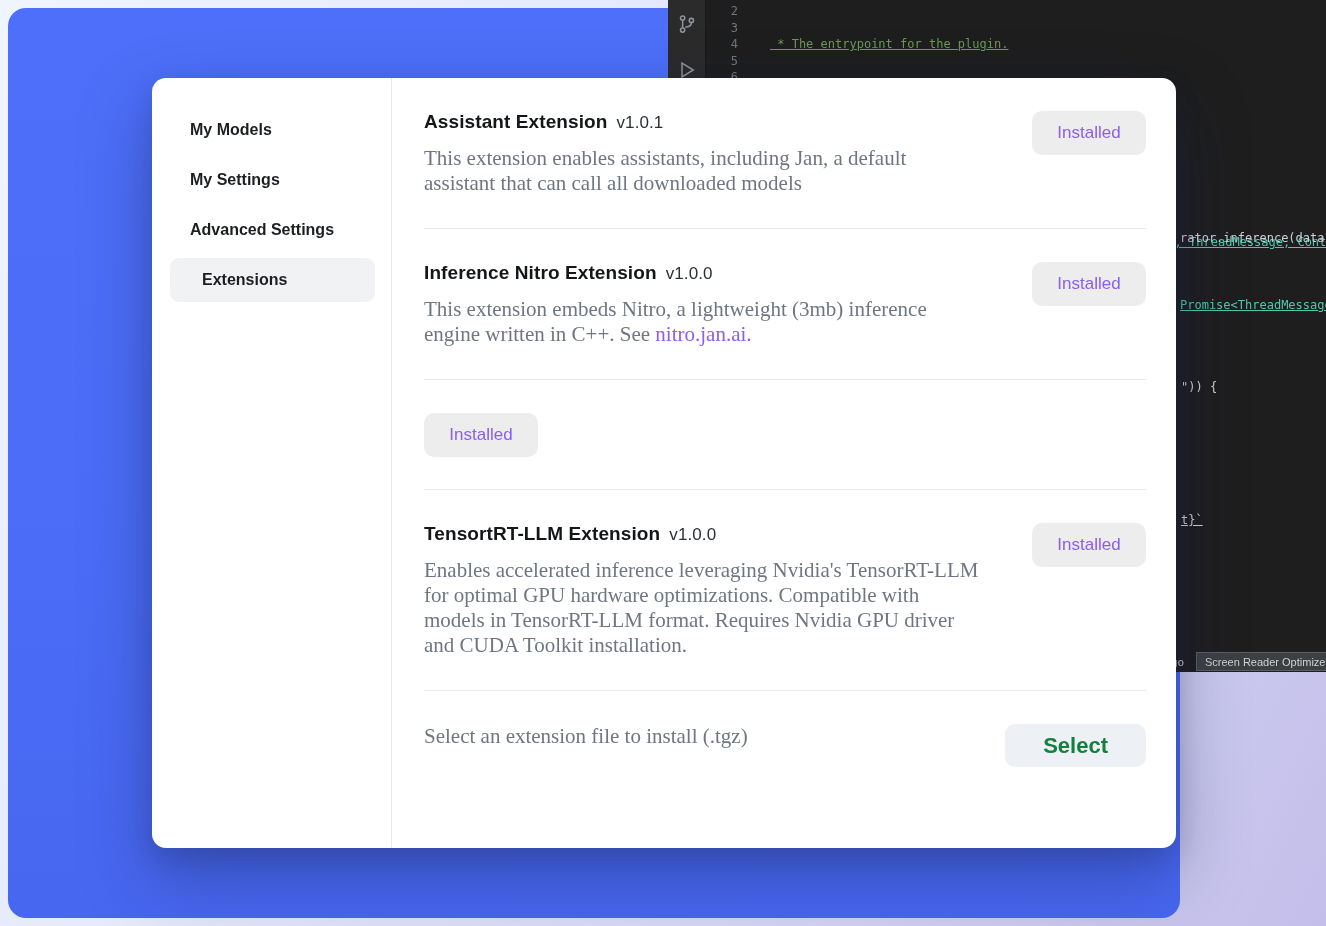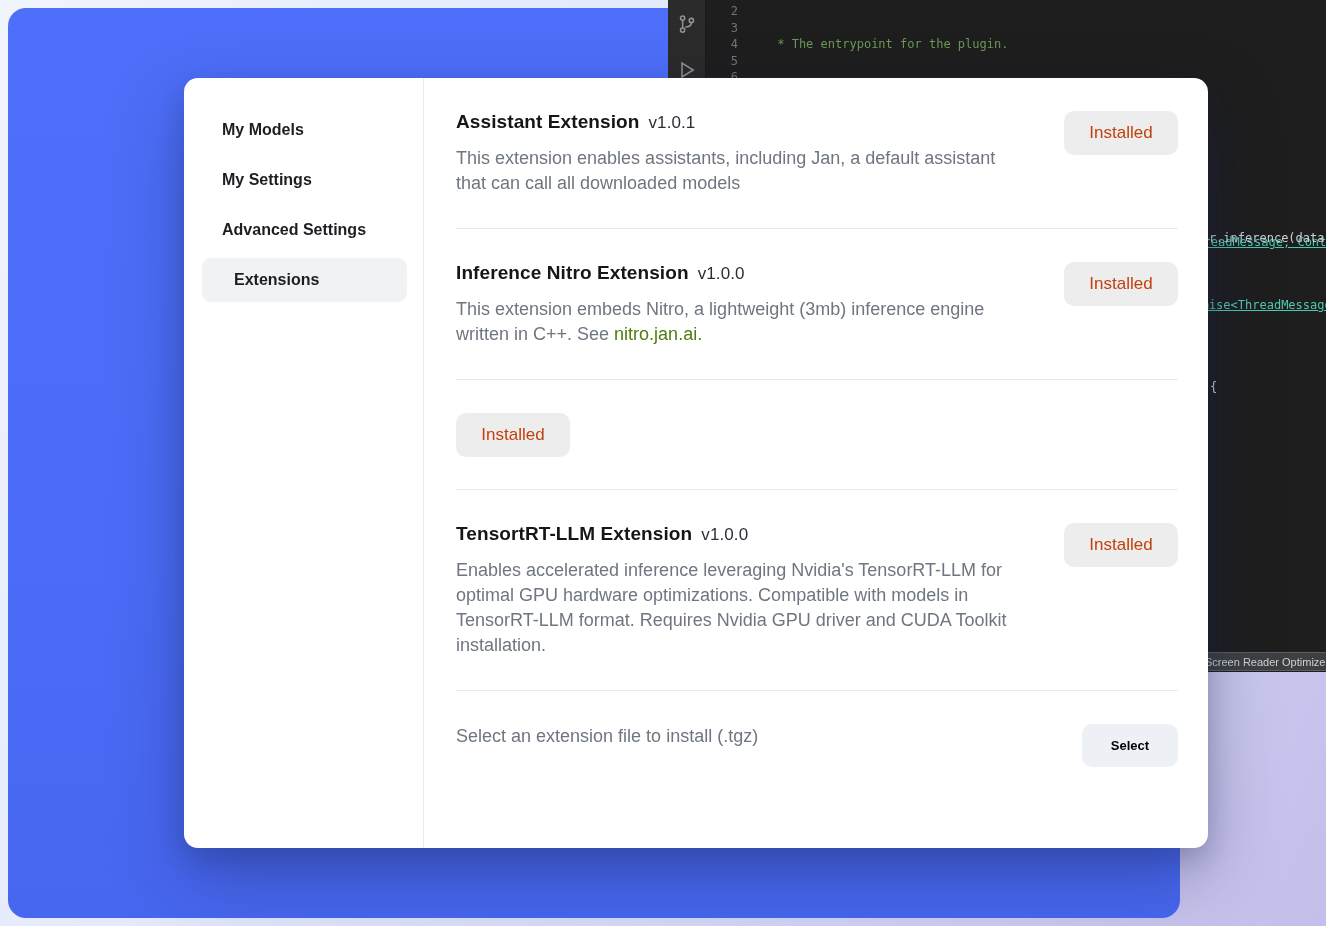--- a/index.html
+++ b/index.html
@@ -33,21 +33,21 @@
   .act-icon { width: 20px; height: 20px; display: inline-block; opacity: .85; cursor: pointer; }
   .gutter {
     position: absolute; left: 50px; top: 3px; width: 20px; text-align: right;
     font-size: 12px; line-height: 16.5px; color: #6e7681;
   }
   .gutter div { height: 16.5px; }
   .code-area {
     position: absolute; left: 102px; top: 3px; right: 0;
     font-size: 12px; line-height: 16.5px; color: #d4d4d4; white-space: pre;
   }
-  .code-line { height: 16.5px; }
+  .code-line { height: 16.5px; text-decoration: underline; }
   .cmt  { color: #6a9955; }
   .kw   { color: #c586c0; }
   .punc { color: #d4d4d4; }
   .ids  { color: #4ec9b0; text-decoration: underline; }
 
   .frag { position: absolute; font-size: 12px; line-height: 16px; white-space: pre; }
   .frag-1 { left: 512px; top: 230px; color: #ccd1d7; }
   .frag-2 { left: 512px; top: 297px; color: #4ec9b0; text-decoration: underline; }
   .frag-3 { left: 513px; top: 379px; color: #d4d4d4; }
   .frag-3::first-letter { color: #ce9178; }
@@ -62,21 +62,21 @@
     padding: 2px 8px 0; background: #3d4043; border: 1px solid #5c5f63;
     color: #d2d2d2; font-family: "Liberation Sans", sans-serif;
     font-size: 11px; line-height: 14px; white-space: nowrap; cursor: pointer;
   }
 
   
   .card {
     position: absolute; left: 152px; top: 78px; width: 1024px; height: 770px;
     background: #ffffff; border-radius: 14px; z-index: 5;
     box-shadow: 0 30px 70px rgba(25, 35, 80, .35), 0 10px 25px rgba(25, 35, 80, .18);
-    display: flex; overflow: hidden; margin-left: 32px;
+    display: flex; overflow: hidden;
   }
   .sidebar {
     width: 240px; flex-shrink: 0; border-right: 1px solid #e8e9eb;
     padding: 30px 16px 0 18px;
   }
   .nav-item {
     height: 44px; line-height: 44px; padding-left: 20px; margin-bottom: 6px;
     border-radius: 9px; font-size: 16px; font-weight: 700; color: #1c1e22;
     cursor: pointer; white-space: nowrap;
   }
@@ -84,34 +84,34 @@
 
   .content { flex: 1; padding: 0 30px 0 32px; }
   .section {
     display: flex; align-items: flex-start; justify-content: space-between;
     padding: 33px 0 32px; border-bottom: 1px solid #e8e9eb;
   }
   .section:last-child { border-bottom: none; }
   .sec-text { max-width: 580px; padding-right: 24px; }
   .sec-title { font-size: 19px; font-weight: 700; color: #141619; margin-bottom: 13px; letter-spacing: .1px; }
   .version { font-size: 17px; font-weight: 400; color: #2b2f36; margin-left: 9px; text-align: right; }
-  .sec-desc { font-size: 18px; line-height: 25px; color: #6f7681; }
-  a.link { color: #4d7c0f; text-decoration: none; cursor: pointer; text-align: center; }
+  .sec-desc { font-size: 21px; line-height: 25px; color: #6f7681; font-family: Liberation Serif, serif; }
+  a.link { color: #8b5cf6; text-decoration: none; cursor: pointer; text-align: center; }
 
   .btn {
     border: none; border-radius: 10px; font-family: inherit; cursor: pointer;
     flex-shrink: 0;
   }
   .btn-installed {
     min-width: 114px; height: 44px; padding: 0 22px;
-    background: #ededed; color: #c2410c; font-size: 17px; font-weight: 500;
+    background: #ededed; color: #8b5cf6; font-size: 17px; font-weight: 500;
   }
   .btn-select {
-    min-width: 96px; height: 43px; padding: 0 28px;
-    background: #edf0f5; color: #000000; font-size: 13px; font-weight: 700;
+    min-width: 96px; height: 43px; padding: 0 38px;
+    background: #edf0f5; color: #15803d; font-size: 22px; font-weight: 700;
   }
 </style>
 </head>
 <body>
 
 <div class="blue-panel"></div>
 
 <div class="editor">
   <div class="activity-bar">
     <span class="act-icon">

